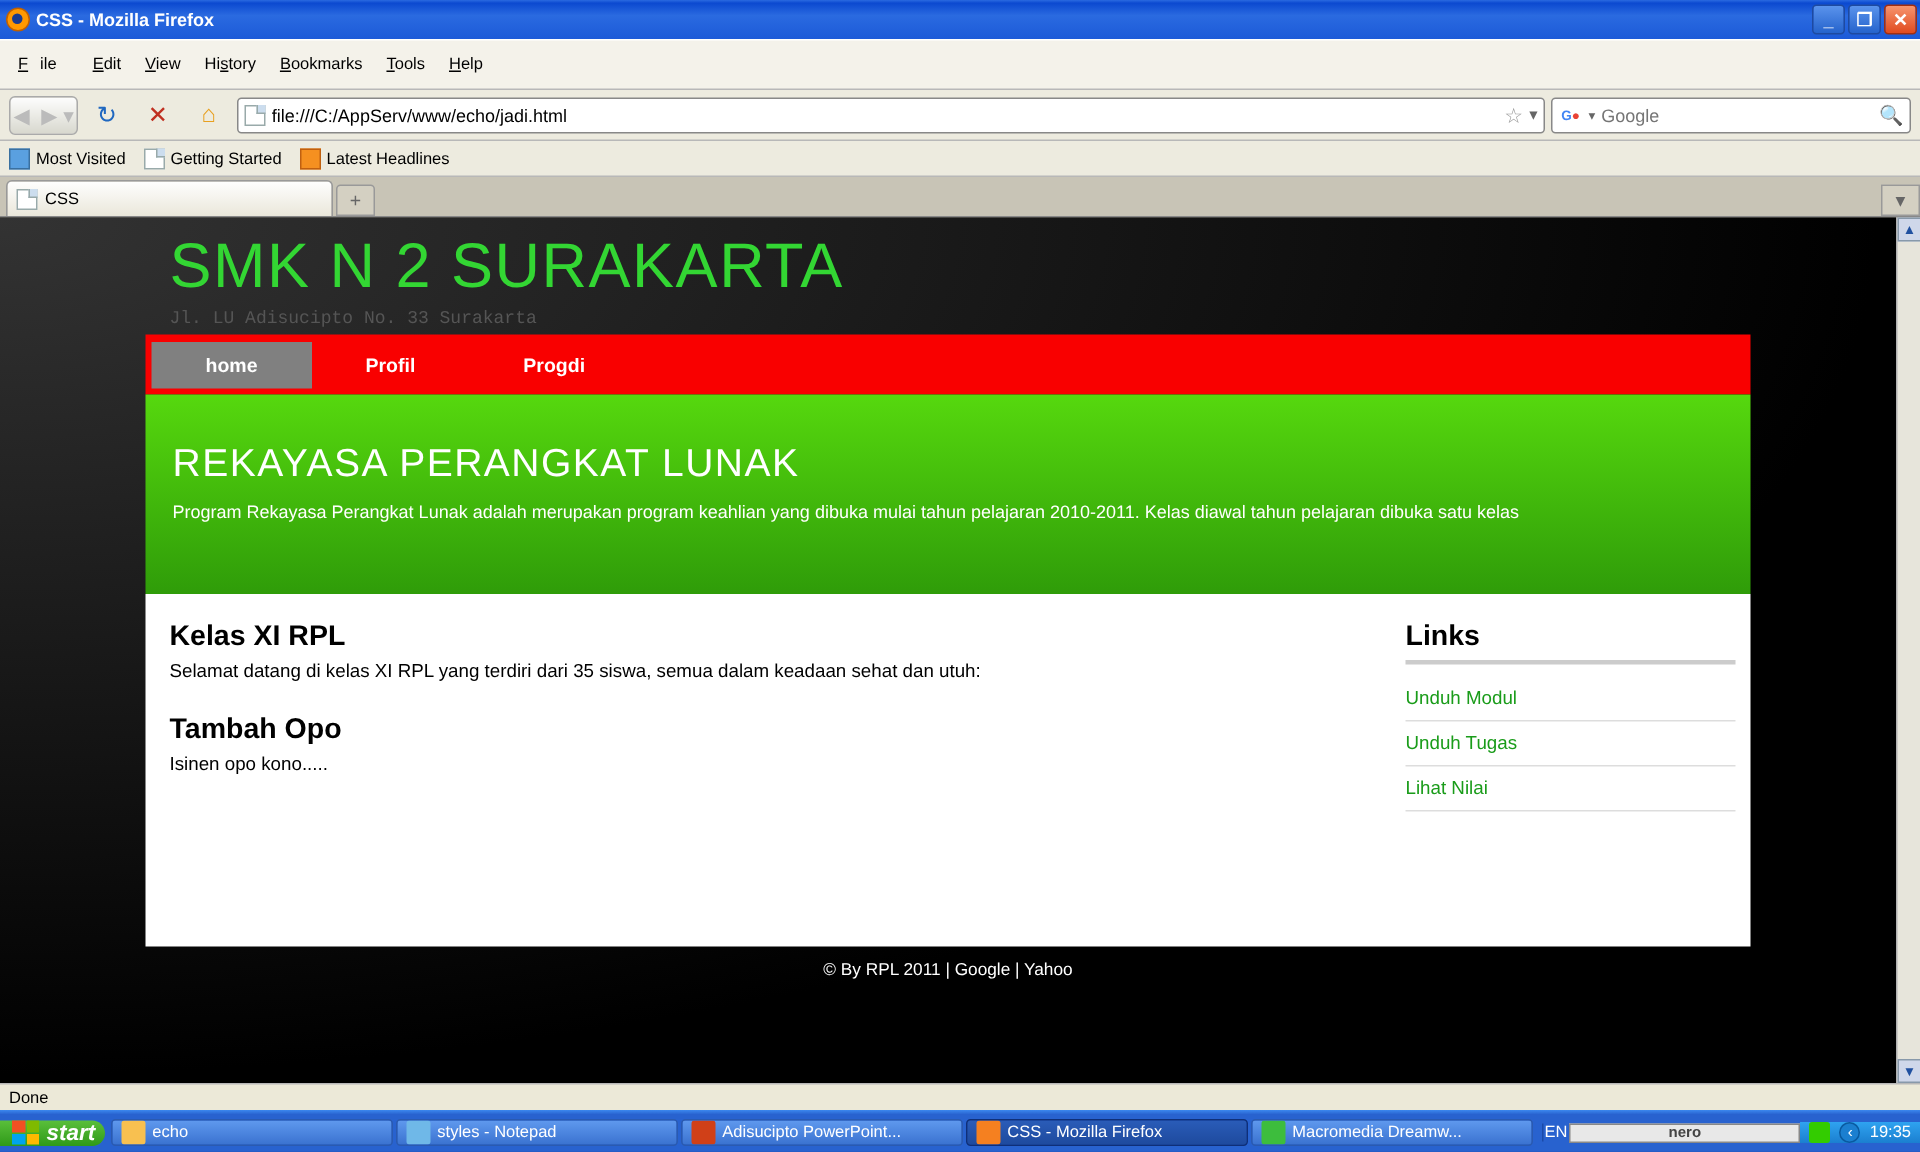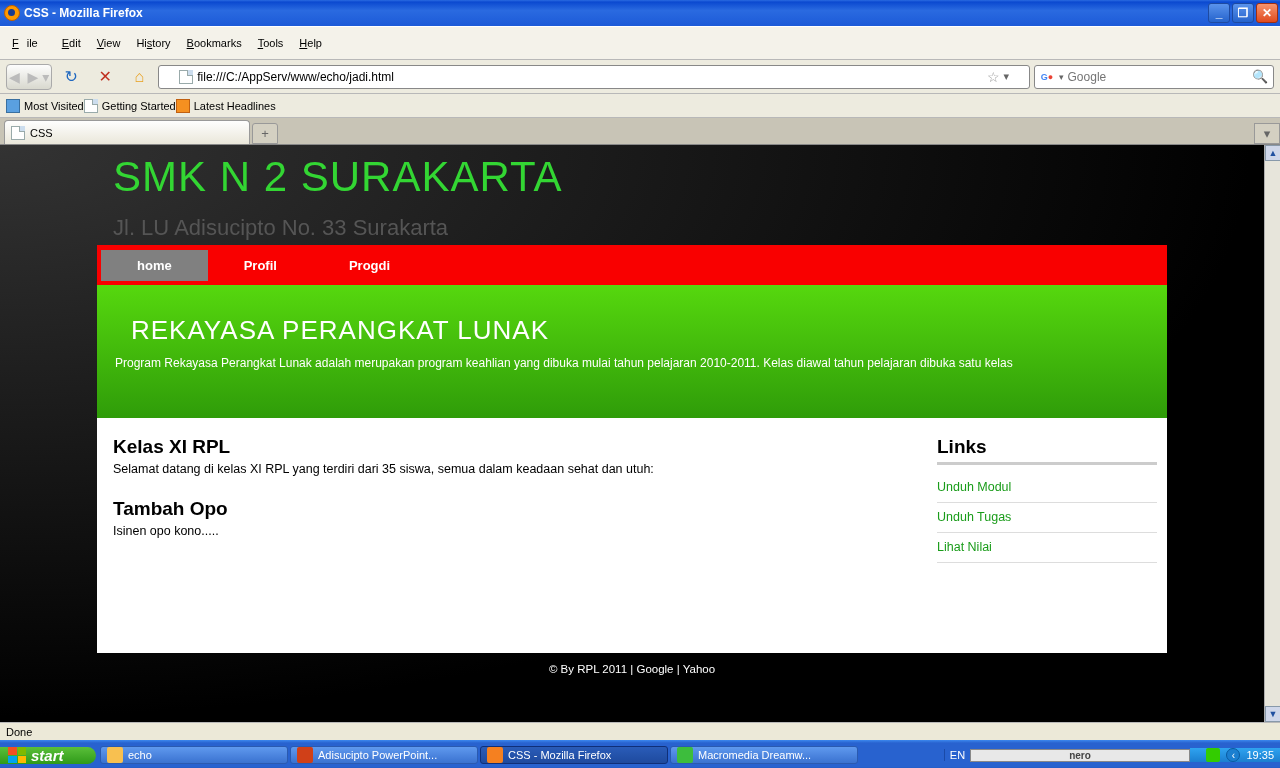--- a/index.html
+++ b/index.html
@@ -20,60 +20,60 @@
 .menubar span u { text-decoration:underline; }
 
 
 .navbar { height:34px; background:#edebdf; display:flex; align-items:center; padding:0 6px; gap:4px; border-bottom:1px solid #b8b8b8; }
 .navbtn { width:30px; height:26px; border:1px solid #aaa; border-radius:4px; background:linear-gradient(#fdfdfd,#d8d8ce); display:flex; align-items:center; justify-content:center; color:#888; font-size:14px; }
 .navbtn.group { width:auto; padding:0 2px; }
 .navbtn.disabled { color:#bbb; }
 .navbtn.reload { border:none; background:none; color:#2068c0; font-size:16px; }
 .navbtn.stop { border:none; background:none; color:#c03020; font-size:16px; }
 .navbtn.home { border:none; background:none; color:#e8a020; font-size:16px; }
-.urlbox { flex:1; height:24px; border:1px solid #888; border-radius:3px; background:#fff; display:flex; align-items:center; padding:0 20px; gap:4px; }
+.urlbox { flex:1; height:24px; border:1px solid #888; border-radius:3px; background:#fff; display:flex; align-items:center; padding:0 4px; gap:4px; }
 .page-icon { width:14px; height:14px; border:1px solid #9aa; background:#fff; position:relative; }
 .page-icon::after { content:""; position:absolute; right:-1px; top:-1px; width:5px; height:5px; background:#cde; border-left:1px solid #9aa; border-bottom:1px solid #9aa; }
 .urltext { flex:1; font-size:12px; color:#000; }
 .star { color:#999; font-size:14px; }
 .searchbox { width:240px; height:24px; border:1px solid #888; border-radius:3px; background:#fff; display:flex; align-items:center; padding:0 4px; gap:4px; }
 .g-icon { width:16px; height:16px; display:flex; align-items:center; justify-content:center; font-weight:bold; font-size:9px; }
 .g-icon span:nth-child(1){color:#4285f4;} .g-icon span:nth-child(2){color:#ea4335;}
 .searchbox input { flex:1; border:none; outline:none; font-size:12px; color:#888; }
 .mag { color:#5070b0; font-size:13px; }
 
 
-.bm-bar { height:24px; background:#edebdf; display:flex; align-items:center; padding:0 6px; gap:0; border-bottom:1px solid #b8b8b8; }
+.bm-bar { height:24px; background:#edebdf; display:flex; align-items:center; padding:0 6px; gap:12px; border-bottom:1px solid #b8b8b8; }
 .bm-item { display:flex; align-items:center; gap:4px; color:#000; cursor:default; }
 .bm-icon { width:14px; height:14px; background:#5aa0e0; border:1px solid #3a70a0; }
 .bm-icon.rss { background:#f59020; border:1px solid #c06010; }
 
 
 .tabbar { height:27px; background:#c8c4b6; border-bottom:1px solid #888; display:flex; align-items:flex-end; padding-left:4px; }
-.tab { height:24px; width:246px; background:linear-gradient(#fefefe,#eae7da); border:1px solid #999; border-bottom:none; border-radius:4px 4px 0 0; display:flex; align-items:center; padding:0 6px; gap:5px; font-size:11px; }
+.tab { height:24px; width:218px; background:linear-gradient(#fefefe,#eae7da); border:1px solid #999; border-bottom:none; border-radius:4px 4px 0 0; display:flex; align-items:center; padding:0 6px; gap:5px; font-size:11px; }
 .newtab { width:26px; height:21px; background:#d4d0c2; border:1px solid #999; border-radius:3px 3px 0 0; display:flex; align-items:center; justify-content:center; margin-left:2px; color:#666; font-size:13px; }
 
 
 .viewport { height:577px; display:flex; background:#000; }
 .vp-inner { flex:1; overflow-y:hidden; }
 .scroll { width:16px; background:#e7e5db; border-left:1px solid #b0b0b0; position:relative; }
 .scroll-btn { position:absolute; left:0; width:16px; height:16px; background:#cfd7ea; border:1px solid #89a; display:flex; align-items:center; justify-content:center; font-size:9px; color:#2050a0; }
 .scroll-btn.top{top:0;} .scroll-btn.bot{bottom:0;}
 
 
 .page { width:100%; min-height:100%; background:radial-gradient(ellipse at 0% 0%,#333,#000 70%); padding-bottom:6px; }
 .site { margin:0 auto; width:1070px; }
 .hdr { padding:8px 16px 4px; }
 .hdr h1 { color:#33d633; font-weight:normal; font-size:42px; letter-spacing:1px; }
-.hdr h2 { color:#555; font-weight:normal; font-size:22px; margin-top:14px; }
+.hdr h2 { color:#555; font-weight:normal; font-size:12px; margin-top:4px;font-family:Liberation Mono, monospace; }
 .navmenu { height:40px; background:#f90000; display:flex; align-items:center; padding-left:4px; }
 .navmenu a { color:#fff; font-weight:bold; font-size:13px; padding:8px 36px; display:inline-block; }
 .navmenu a.active { background:#808080; }
 .banner { background:linear-gradient(#56d80e,#2f9c09); padding:30px 18px 48px; color:#fff; }
-.banner h2 { font-weight:normal; font-size:26px; letter-spacing:1px;margin-left:16px; }
+.banner h2 { font-weight:normal; font-size:26px; letter-spacing:1px; }
 .banner p { font-size:12px; margin-top:10px; }
 .body { background:#fff; padding:18px 0 90px; display:flex; }
 .main { flex:1; padding:0 16px; }
 .main h3 { font-size:19px; font-weight:bold; margin-bottom:4px; color:#000; }
 .main p { font-size:12.5px; margin-bottom:22px; color:#000; }
 .side { width:230px; padding:0 10px 0 0; }
 .side h3 { font-size:19px; margin-bottom:4px; }
 .side hr { height:3px; background:#ccc; border:none; margin-bottom:8px; }
 .side a { display:block; color:#1a9c1a; font-size:12.5px; padding:7px 0 8px; border-bottom:1px solid #ddd; text-decoration:none; }
 .footer { text-align:center; color:#fff; font-size:11.5px; padding:10px; }
@@ -223,20 +223,24 @@
         <span></span>
       </div>
     <span>start</span>
   </div>
   <div class="tasks" id="tasks">
       <div class="taskbtn">
         <div class="tb-icon" style="background:#f8c050"></div>
         <span>echo</span>
       </div>
       <div class="taskbtn">
+        <div class="tb-icon" style="background:#6fb8e8"></div>
+        <span>styles - Notepad</span>
+      </div>
+      <div class="taskbtn">
         <div class="tb-icon" style="background:#d04018"></div>
         <span>Adisucipto PowerPoint...</span>
       </div>
       <div class="taskbtn active">
         <div class="tb-icon" style="background:#f58020"></div>
         <span>CSS - Mozilla Firefox</span>
       </div>
       <div class="taskbtn">
         <div class="tb-icon" style="background:#3dbd3d"></div>
         <span>Macromedia Dreamw...</span>

